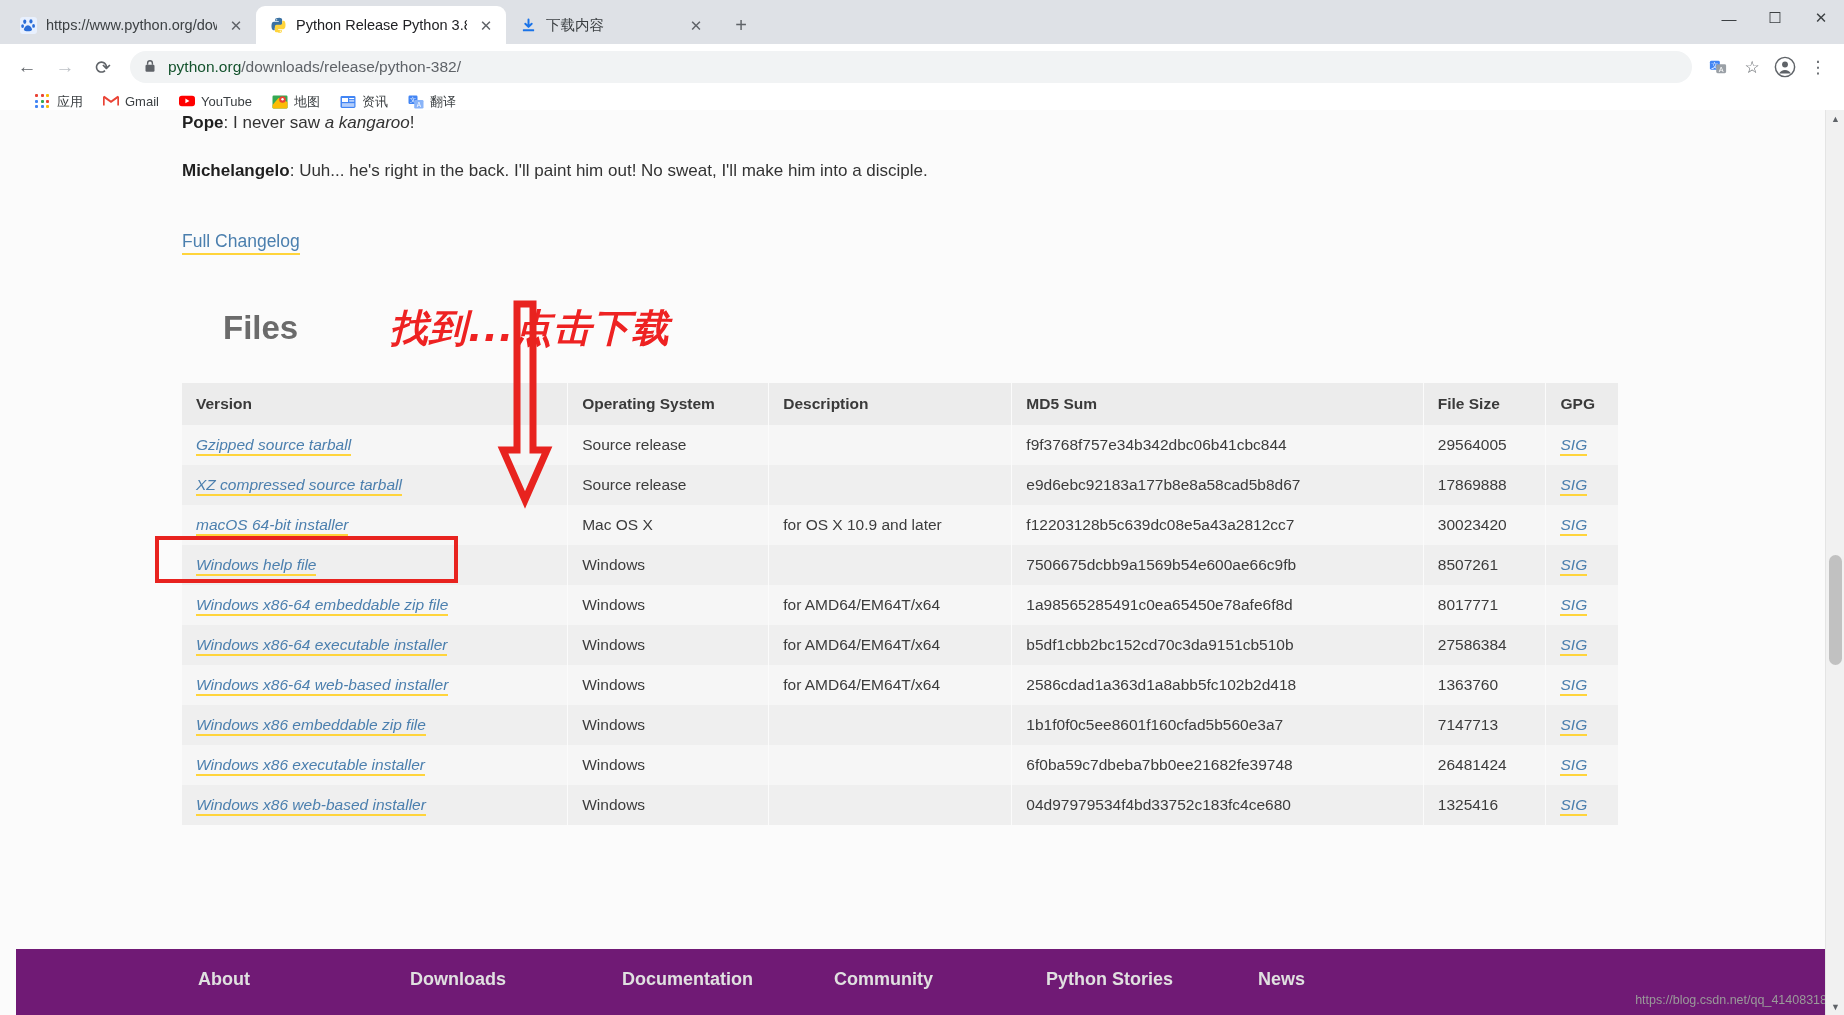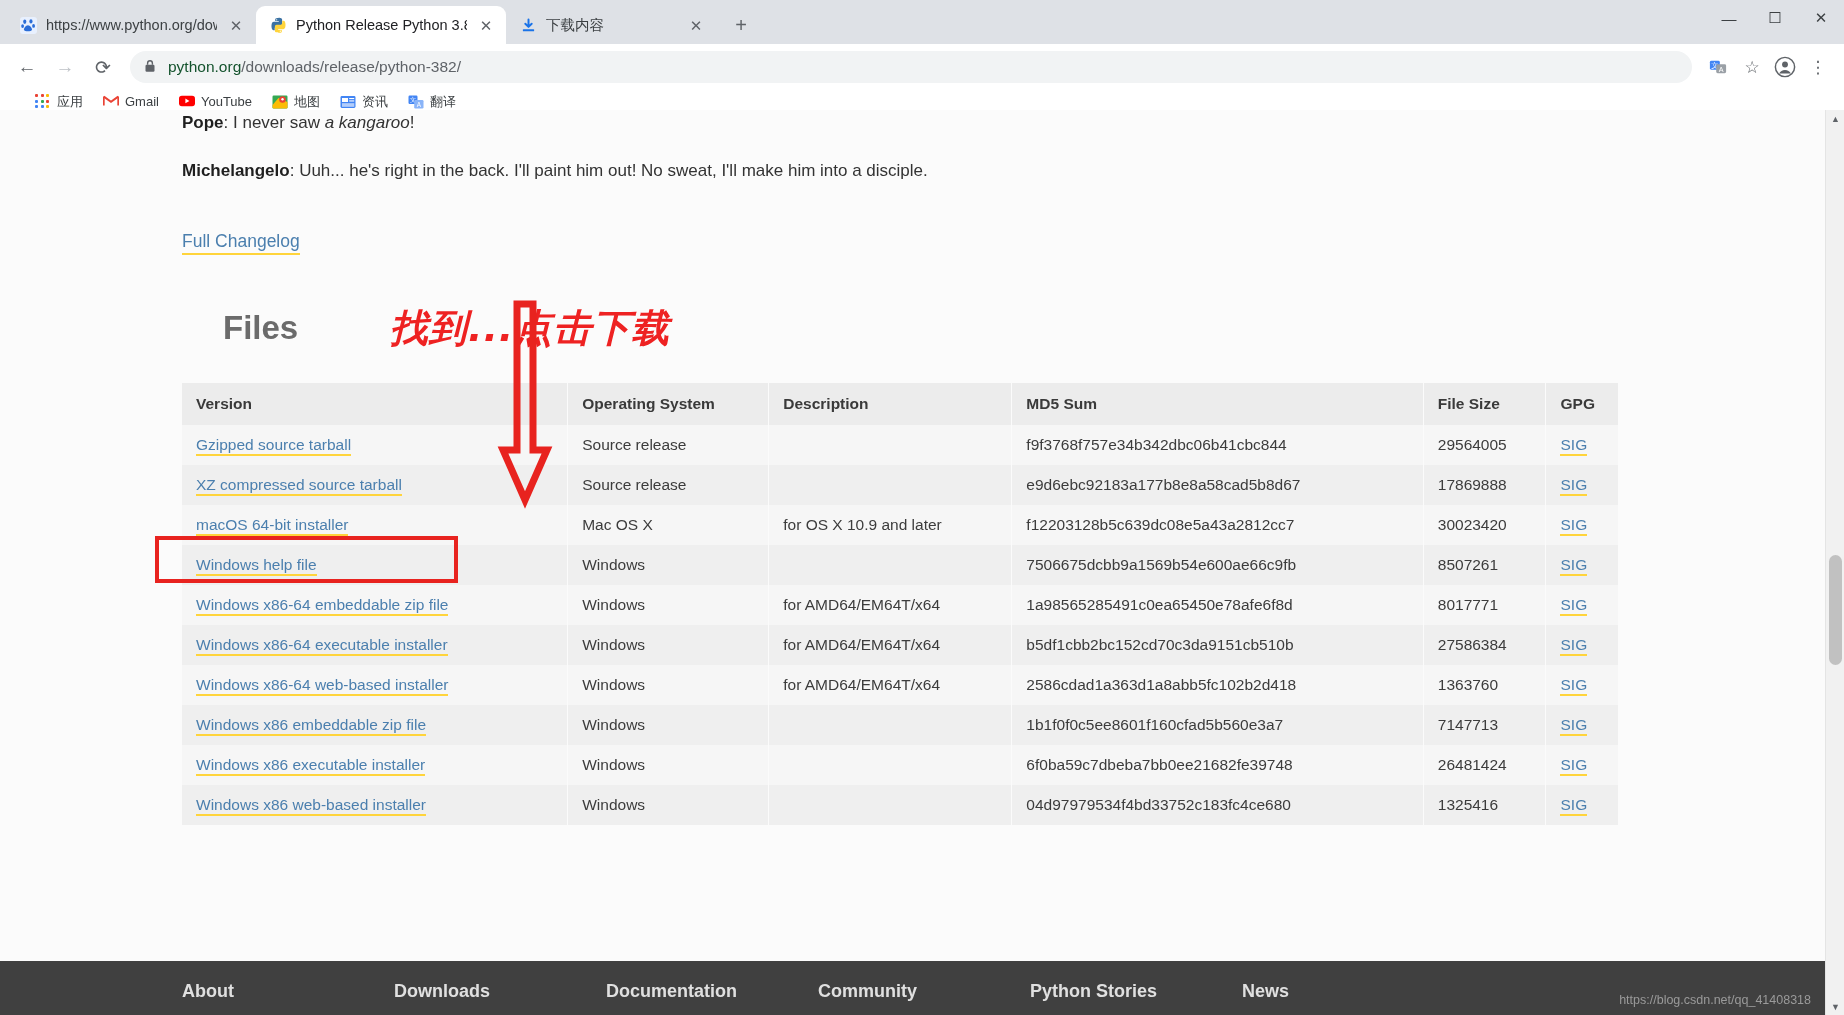--- a/index.html
+++ b/index.html
@@ -147,39 +147,39 @@
   }
   table.files td {
     padding: 11px 10px 11px 14px;
     border-right: 1px solid #fbfbfb;
     vertical-align: middle;
   }
   table.files tbody tr:nth-child(odd)  td { background: #f6f6f6; }
   table.files tbody tr:nth-child(even) td { background: #efefef; }
   table.files a {
     color: #4b7fae; text-decoration: none;
-    border-bottom: 2px solid #ffd43b; padding-bottom: 1px;
+    border-bottom: 2px solid #ffd43b; padding-bottom: 1px; font-style: italic;
   }
   .col-version { width: 330px; }
   .col-os      { width: 172px; margin-top: 43px; }
   .col-desc    { width: 208px; }
   .col-md5     { width: 352px; }
   .col-size    { width: 105px; }
   .col-gpg     { width: 62px; }
 
   
   .red-box {
     position: absolute; border: 4px solid #e8231f; pointer-events: none;
   }
   #arrow-svg { position: absolute; pointer-events: none; }
 
   
   .site-footer {
-    position: absolute; left: 0; bottom: 0; width: 1825px; height: 54px;
-    background: #404040; color: #e8e8e8;
+    position: absolute; left: 16px; bottom: 0; width: 1825px; height: 66px;
+    background: #701a75; color: #e8e8e8;
   }
   .footer-cols {
     display: flex; padding: 20px 0 0 182px; gap: 0;
     font-size: 18px; font-weight: bold; color: #e0e0e0;
   }
   .footer-cols span { width: 212px; }
 
   .watermark {
     position: absolute; right: 14px; bottom: 8px;
     font-size: 12.5px; color: #9a9a9a; font-family: "Liberation Sans", sans-serif;

